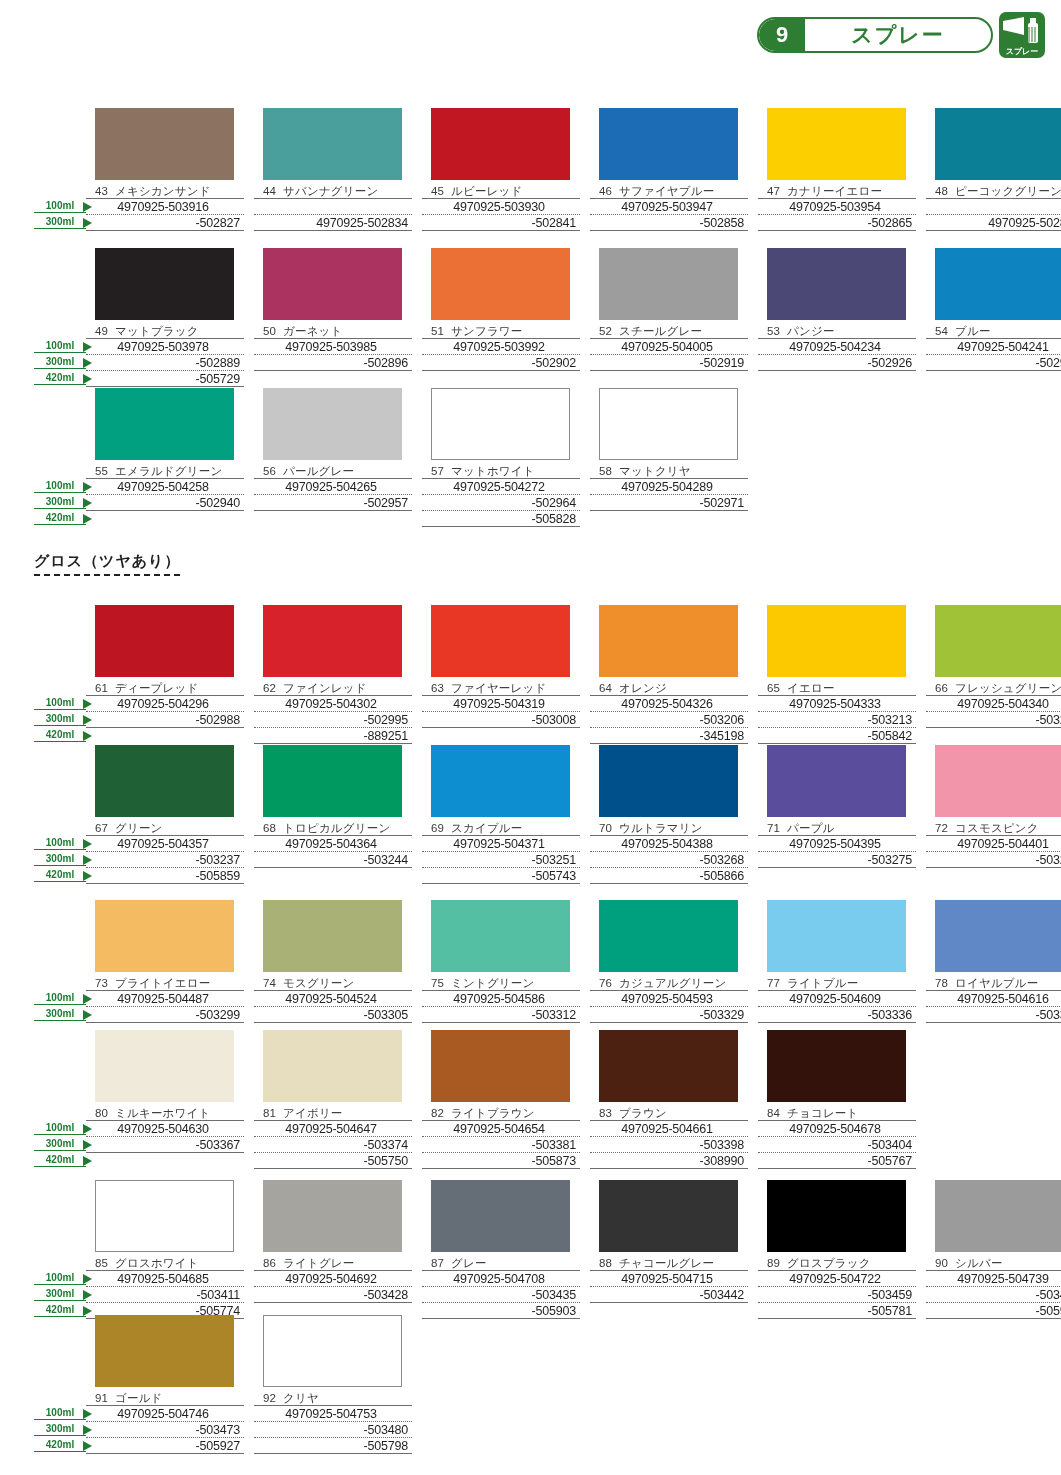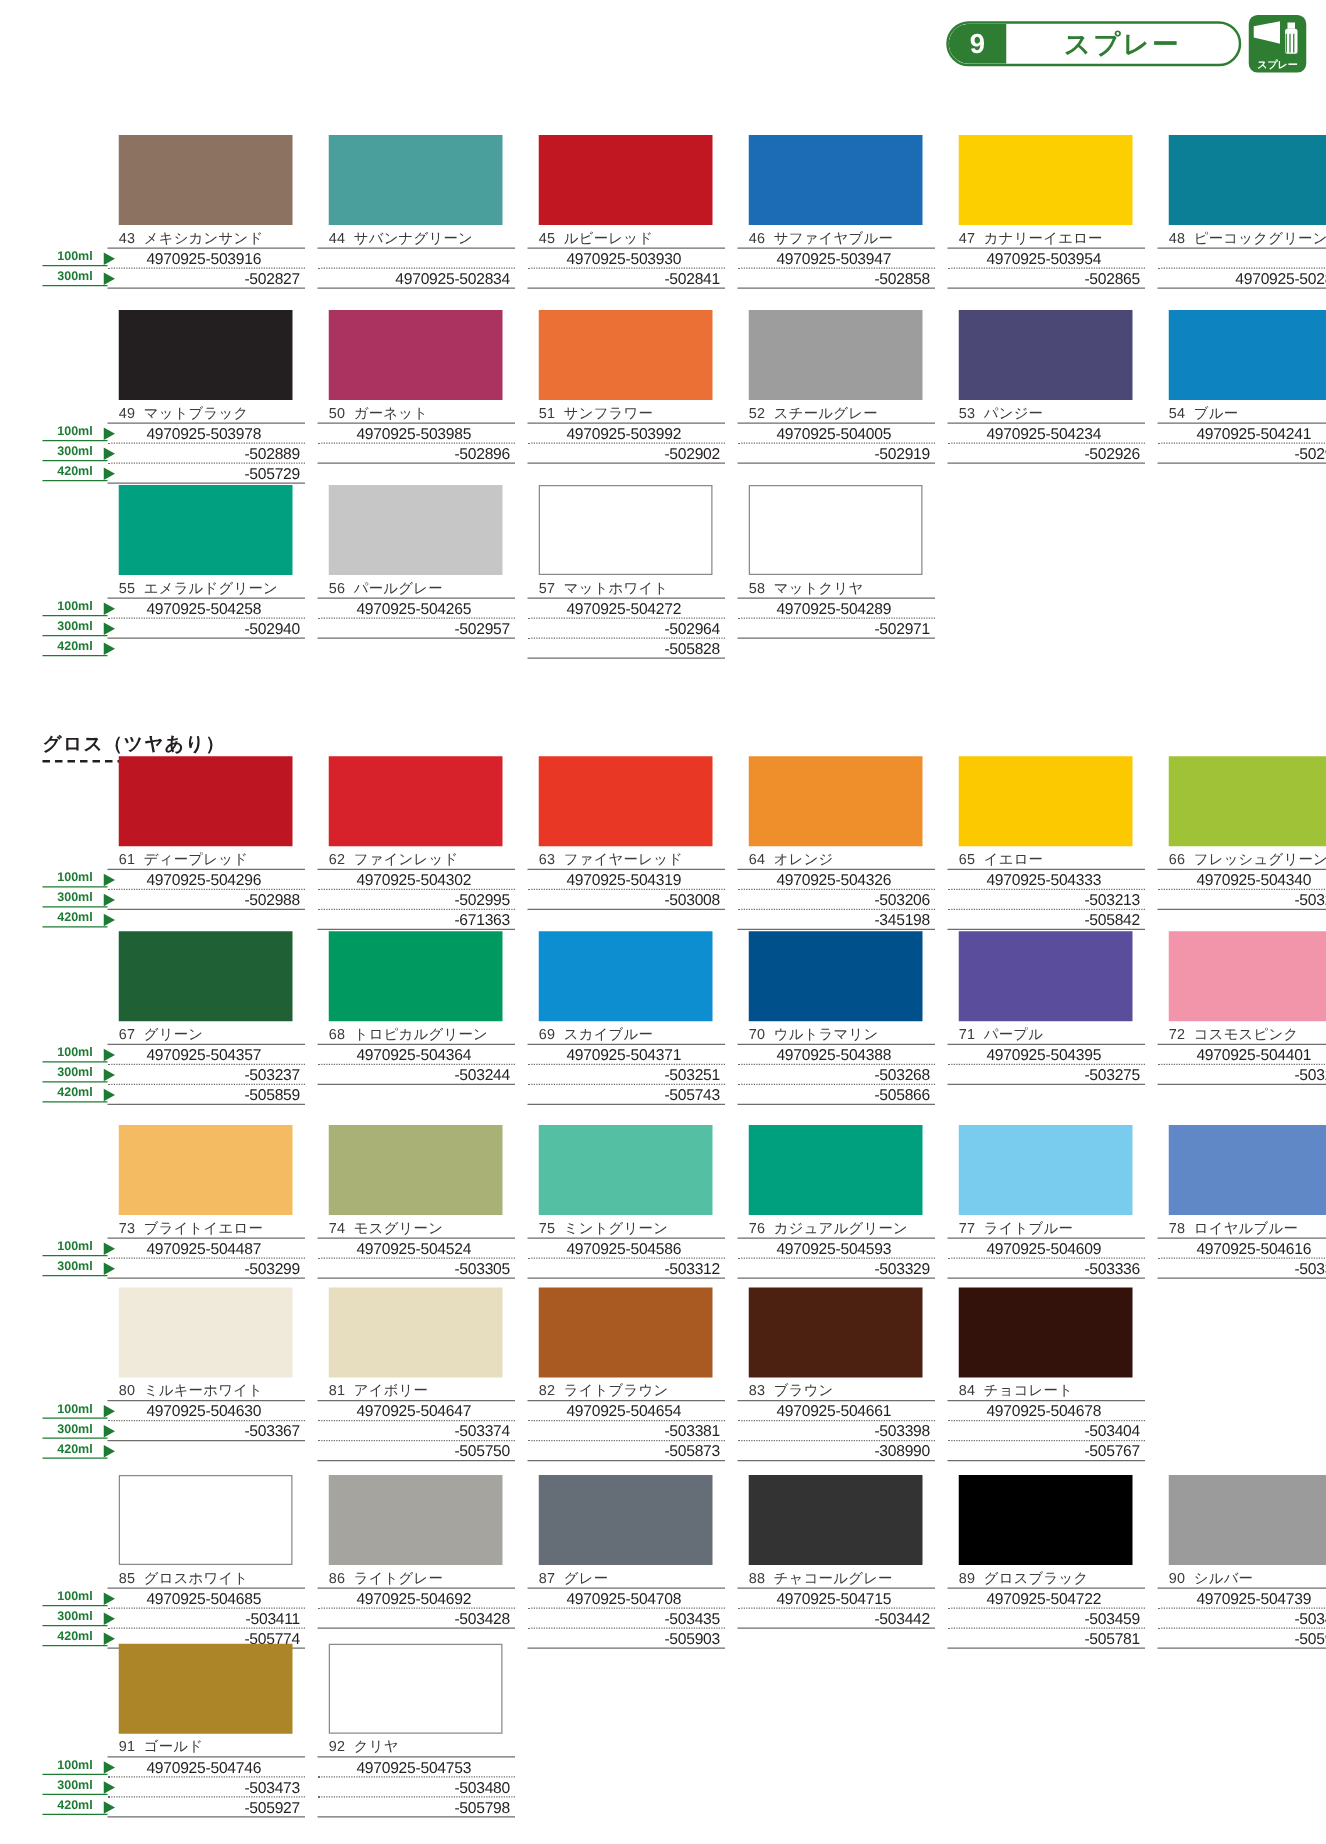--- a/index.html
+++ b/index.html
@@ -331,42 +331,42 @@
       </div>
       <div class="cell">
         <div class="swatch bordered" style="background: rgb(255, 255, 255);"></div>
         <div class="cname">58&nbsp;&nbsp;マットクリヤ</div>
         <div class="codes">
           <div class="code first">4970925-504289</div>
           <div class="code last">-502971</div>
         </div>
       </div>
     </div>
-    <div class="section-title" style="top: 552px; margin-top: 34px;">グロス（ツヤあり）</div>
+    <div class="section-title" style="top: 552px;">グロス（ツヤあり）</div>
     <div class="row" style="top: 605px;">
       <div class="sizecol">
         <div class="size-tag" style="top: 92px;">100ml<span class="arrow"></span></div>
         <div class="size-tag" style="top: 108px;">300ml<span class="arrow"></span></div>
         <div class="size-tag" style="top: 124px;">420ml<span class="arrow"></span></div>
       </div>
       <div class="cell">
         <div class="swatch" style="background: rgb(189, 22, 34);"></div>
         <div class="cname">61&nbsp;&nbsp;ディープレッド</div>
         <div class="codes">
           <div class="code first">4970925-504296</div>
           <div class="code last">-502988</div>
         </div>
       </div>
       <div class="cell">
         <div class="swatch" style="background: rgb(216, 34, 43);"></div>
         <div class="cname">62&nbsp;&nbsp;ファインレッド</div>
         <div class="codes">
           <div class="code first">4970925-504302</div>
           <div class="code">-502995</div>
-          <div class="code last">-671363</div>
+          <div class="code last">-889251</div>
         </div>
       </div>
       <div class="cell">
         <div class="swatch" style="background: rgb(232, 55, 37);"></div>
         <div class="cname">63&nbsp;&nbsp;ファイヤーレッド</div>
         <div class="codes">
           <div class="code first">4970925-504319</div>
           <div class="code last">-503008</div>
         </div>
       </div>

